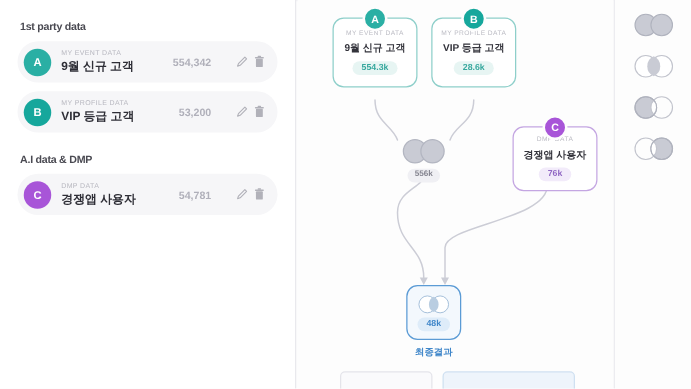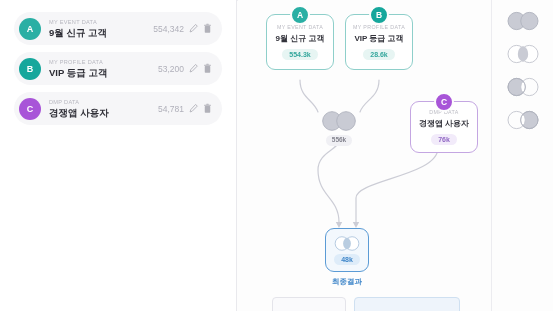--- a/index.html
+++ b/index.html
@@ -67,22 +67,23 @@
   .row-name {
     font-size: 9.5px;
     font-weight: bold;
     color: #2e2e36;
     display: block;
     white-space: nowrap;
   }
   .row-value {
     font-size: 8.5px;
     color: #b0b0ba;
-    margin-right: 1px;
+    margin-right: 16px;
     white-space: nowrap;
+    font-weight: bold;
   }
   .row-icon {
     width: 11px; height: 11px;
     flex: 0 0 auto;
     margin-left: 3px;
     opacity: .75;
   }
   .row-icon svg { display: block; width: 11px; height: 11px; }
 
   
@@ -206,20 +207,21 @@
 </style>
 </head>
 <body>
 
 <div id="app">
 
   <div class="topline"></div>
 
   <div id="sidebar">
 
+    <div class="section-title">1st party data</div>
 
     <div class="data-row">
       <div class="badge" style="background:#2aafa4">A</div>
       <div class="row-text">
         <span class="row-kind">MY EVENT DATA</span>
         <span class="row-name">9월 신규 고객</span>
       </div>
       <div class="row-value">554,342</div>
       <span class="row-icon">
         <svg viewBox="0 0 16 16" fill="none" stroke="#9a9aa4" stroke-width="1.3" stroke-linecap="round" stroke-linejoin="round">
@@ -249,20 +251,21 @@
       </span>
       <span class="row-icon">
         <svg viewBox="0 0 16 16" fill="#9a9aa4">
             <rect x="4" y="4.5" width="8" height="9.5" rx="1"></rect>
             <rect x="2.8" y="2.4" width="10.4" height="1.6" rx="0.7"></rect>
             <rect x="6" y="1" width="4" height="1.6" rx="0.7"></rect>
           </svg>
       </span>
     </div>
 
+    <div class="section-title second">A.I data &amp; DMP</div>
 
     <div class="data-row">
       <div class="badge" style="background:#a855d8">C</div>
       <div class="row-text">
         <span class="row-kind">DMP DATA</span>
         <span class="row-name">경쟁앱 사용자</span>
       </div>
       <div class="row-value">54,781</div>
       <span class="row-icon">
         <svg viewBox="0 0 16 16" fill="none" stroke="#9a9aa4" stroke-width="1.3" stroke-linecap="round" stroke-linejoin="round">

